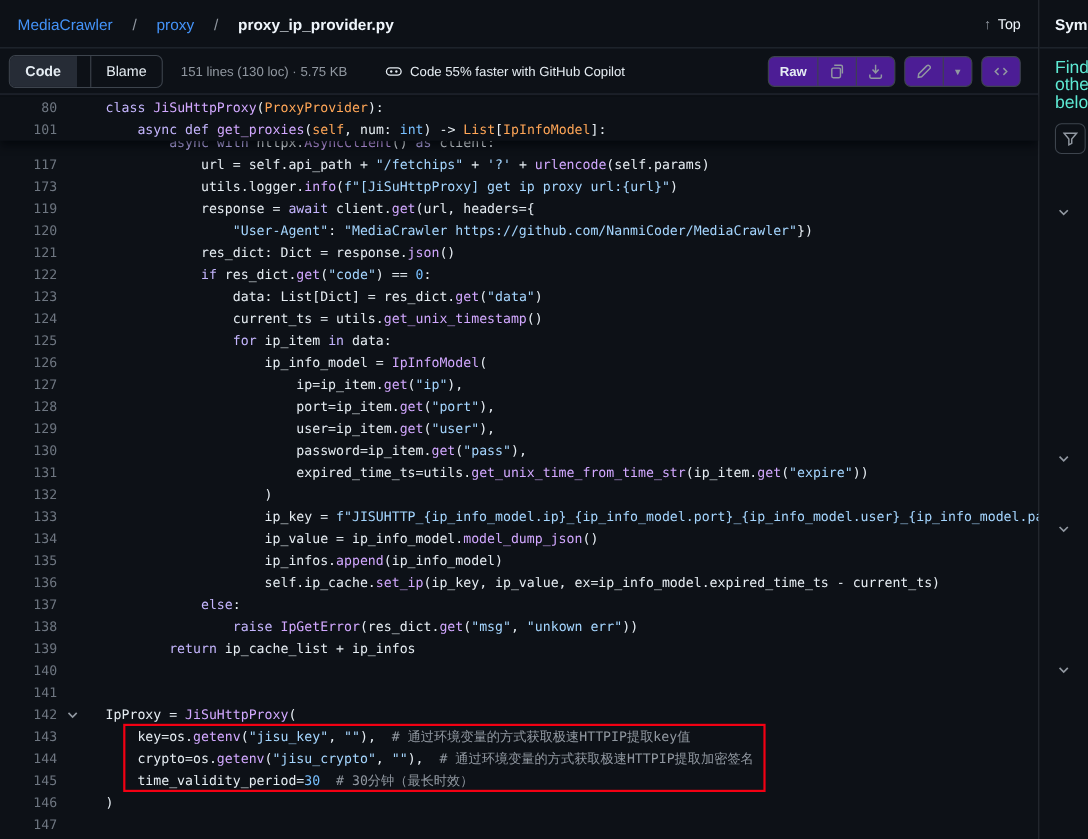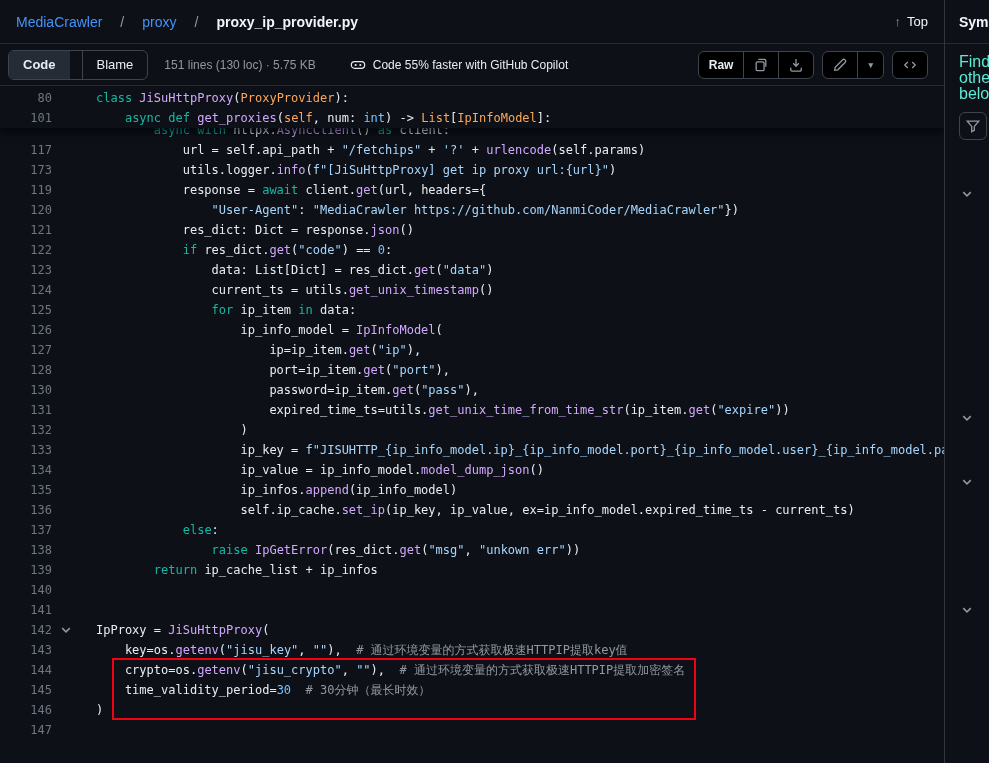--- a/index.html
+++ b/index.html
@@ -18,34 +18,34 @@
 
   
   .toolbar { height: 42px; flex: 0 0 42px; display: flex; align-items: center; gap: 10px; padding: 0 16px 0 8px; border-bottom: 1px solid #262c36; }
   .seg { display: flex; border: 1px solid #3d444d; border-radius: 6px; height: 30px; overflow: hidden; gap: 12px; }
   .seg-btn { padding: 0 14px; display: flex; align-items: center; font-size: 13px; color: #e6edf3; cursor: pointer; background: transparent; }
   .seg-btn.active { background: #262c36; font-weight: 600; }
   .seg-btn + .seg-btn { border-left: 1px solid #3d444d; }
   .file-meta { font-size: 12px; color: #9198a1; margin-left: 6px; white-space: nowrap; text-align: right; }
   .copilot { display: flex; align-items: center; gap: 7px; font-size: 12px; color: #e6edf3; margin-left: 24px; white-space: nowrap; }
   .right-cluster { margin-left: auto; display: flex; align-items: center; gap: 8px; }
-  .btn-group { display: flex; border: 1px solid #3d444d; border-radius: 6px; height: 28px; overflow: hidden; background: #000000; }
+  .btn-group { display: flex; border: 1px solid #3d444d; border-radius: 6px; height: 28px; overflow: hidden; background: #4c1d95; }
   .btn-group .gbtn { display: flex; align-items: center; justify-content: center; padding: 0 10px; font-size: 12px; font-weight: 600; color: #e6edf3; cursor: pointer; }
   .btn-group .gbtn + .gbtn { border-left: 1px solid #3d444d; }
   .icon { color: #9198a1; display: inline-flex; align-items: center; justify-content: center; }
   .caret { font-size: 9px; color: #9198a1; }
 
   
   .code-area { position: relative; flex: 1; overflow: hidden; padding-top: 2px; }
   .code-row { display: flex; height: 20px; line-height: 20px; font-family: "DejaVu Sans Mono", monospace; font-size: 12px; }
   .ln { flex: 0 0 52px; text-align: right; color: #6e7681; cursor: pointer; user-select: none; }
   .fold { flex: 0 0 28px; display: flex; align-items: center; justify-content: center; cursor: pointer; }
   .code-text { white-space: pre; margin-left: 16px; color: #e6edf3; }
   .tk-p  { color: #e6edf3; }
-  .tk-k  { color: #14b8a6; }
+  .tk-k  { color: #c4b5fd; }
   .tk-f  { color: #d2a8ff; }
   .tk-s  { color: #a5d6ff; }
   .tk-c  { color: #79c0ff; }
   .tk-cm { color: #9198a1; }
   .tk-t  { color: #ffa657; }
   .sticky-lines { position: relative; z-index: 2; background: #0d1117; box-shadow: 0 5px 8px rgba(1,4,9,0.7); }
   .clip-line { height: 12px; overflow: hidden; position: relative; z-index: 1; }
   .clip-line .code-row { margin-top: -8px; }
   .clip-line .ln { visibility: hidden; }
   .annotation-box { position: absolute; left: 112px; top: 572px; width: 584px; height: 62px; border: 2px solid #f20013; z-index: 3; pointer-events: none; }
@@ -211,20 +211,25 @@
           </div>
           <div class="code-row">
             <span class="ln">127</span>
             <span class="fold"></span>
             <span class="code-text"><span class="tk-p">                        ip=ip_item.</span><span class="tk-f">get</span><span class="tk-p">(</span><span class="tk-s">"ip"</span><span class="tk-p">),</span></span>
           </div>
           <div class="code-row">
             <span class="ln">128</span>
             <span class="fold"></span>
             <span class="code-text"><span class="tk-p">                        port=ip_item.</span><span class="tk-f">get</span><span class="tk-p">(</span><span class="tk-s">"port"</span><span class="tk-p">),</span></span>
+          </div>
+          <div class="code-row">
+            <span class="ln">129</span>
+            <span class="fold"></span>
+            <span class="code-text"><span class="tk-p">                        user=ip_item.</span><span class="tk-f">get</span><span class="tk-p">(</span><span class="tk-s">"user"</span><span class="tk-p">),</span></span>
           </div>
           <div class="code-row">
             <span class="ln">130</span>
             <span class="fold"></span>
             <span class="code-text"><span class="tk-p">                        password=ip_item.</span><span class="tk-f">get</span><span class="tk-p">(</span><span class="tk-s">"pass"</span><span class="tk-p">),</span></span>
           </div>
           <div class="code-row">
             <span class="ln">131</span>
             <span class="fold"></span>
             <span class="code-text"><span class="tk-p">                        expired_time_ts=utils.</span><span class="tk-f">get_unix_time_from_time_str</span><span class="tk-p">(ip_item.</span><span class="tk-f">get</span><span class="tk-p">(</span><span class="tk-s">"expire"</span><span class="tk-p">))</span></span>

